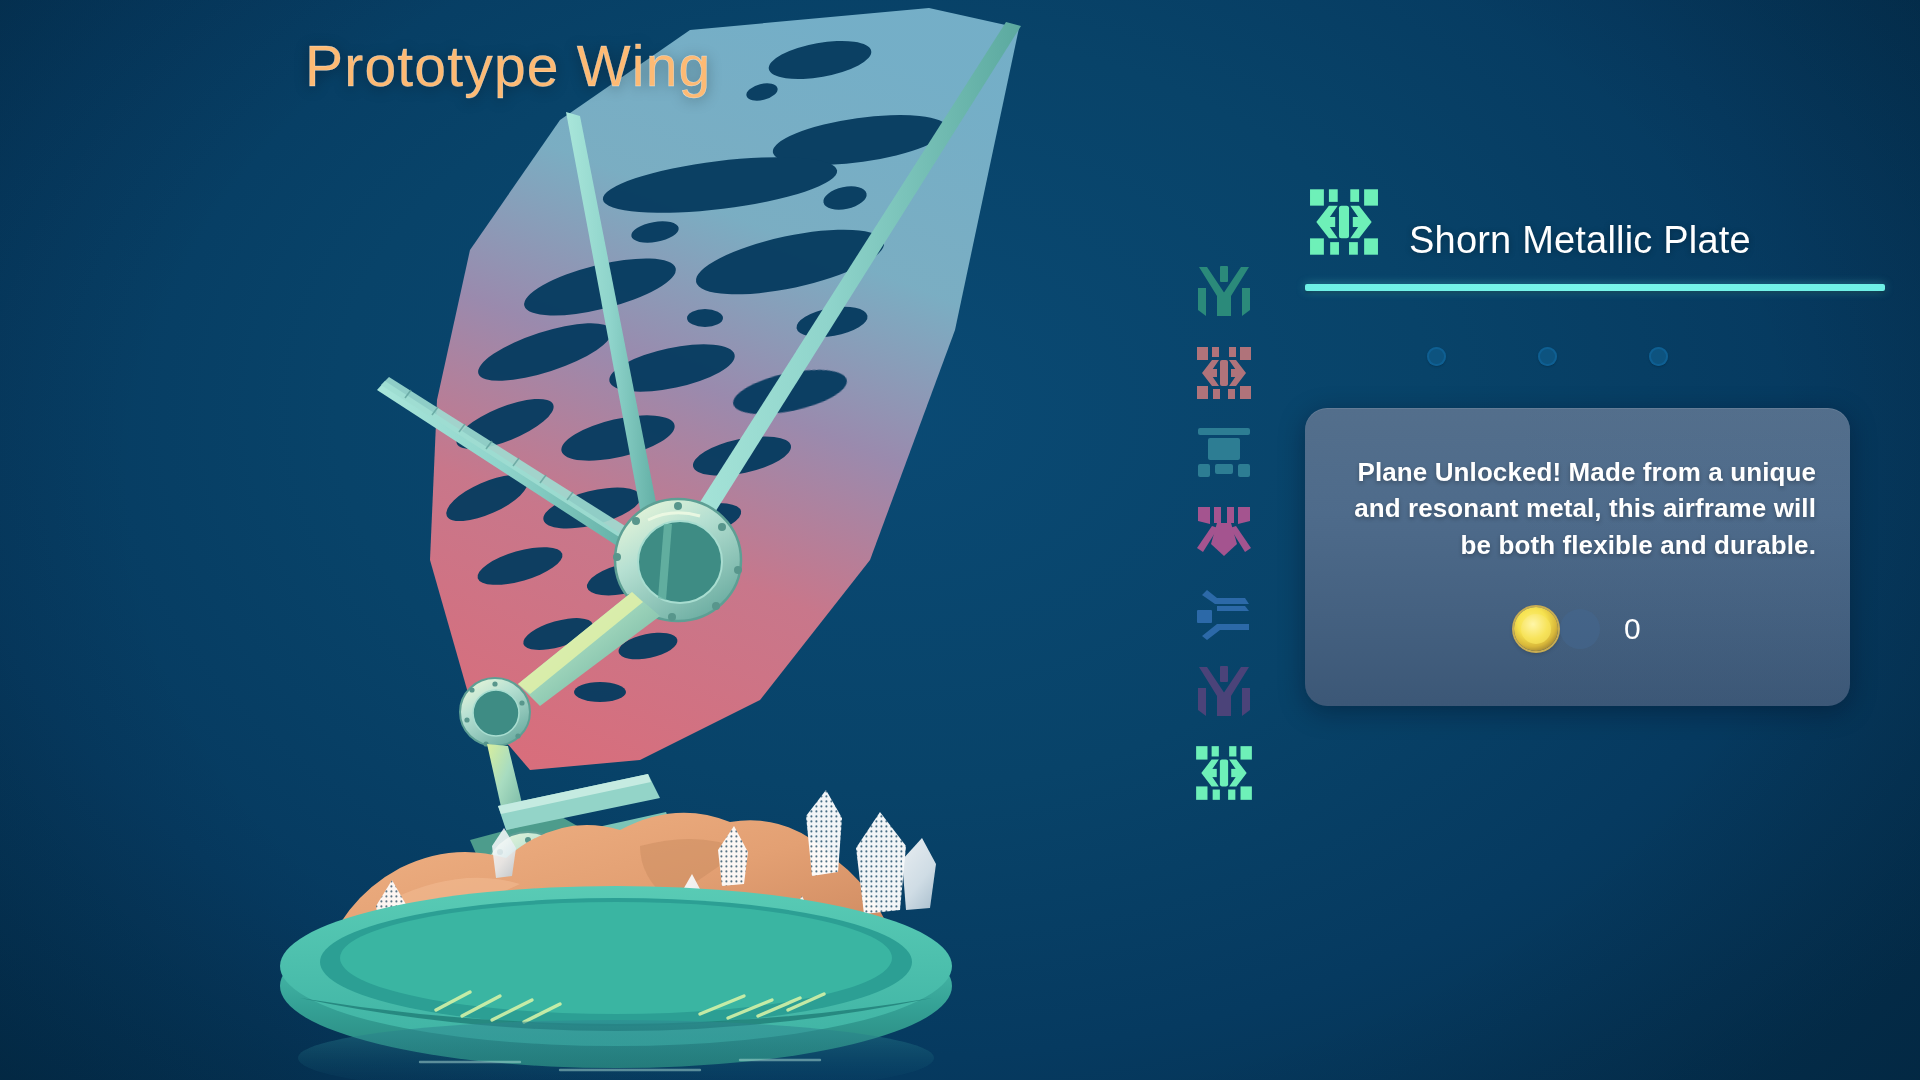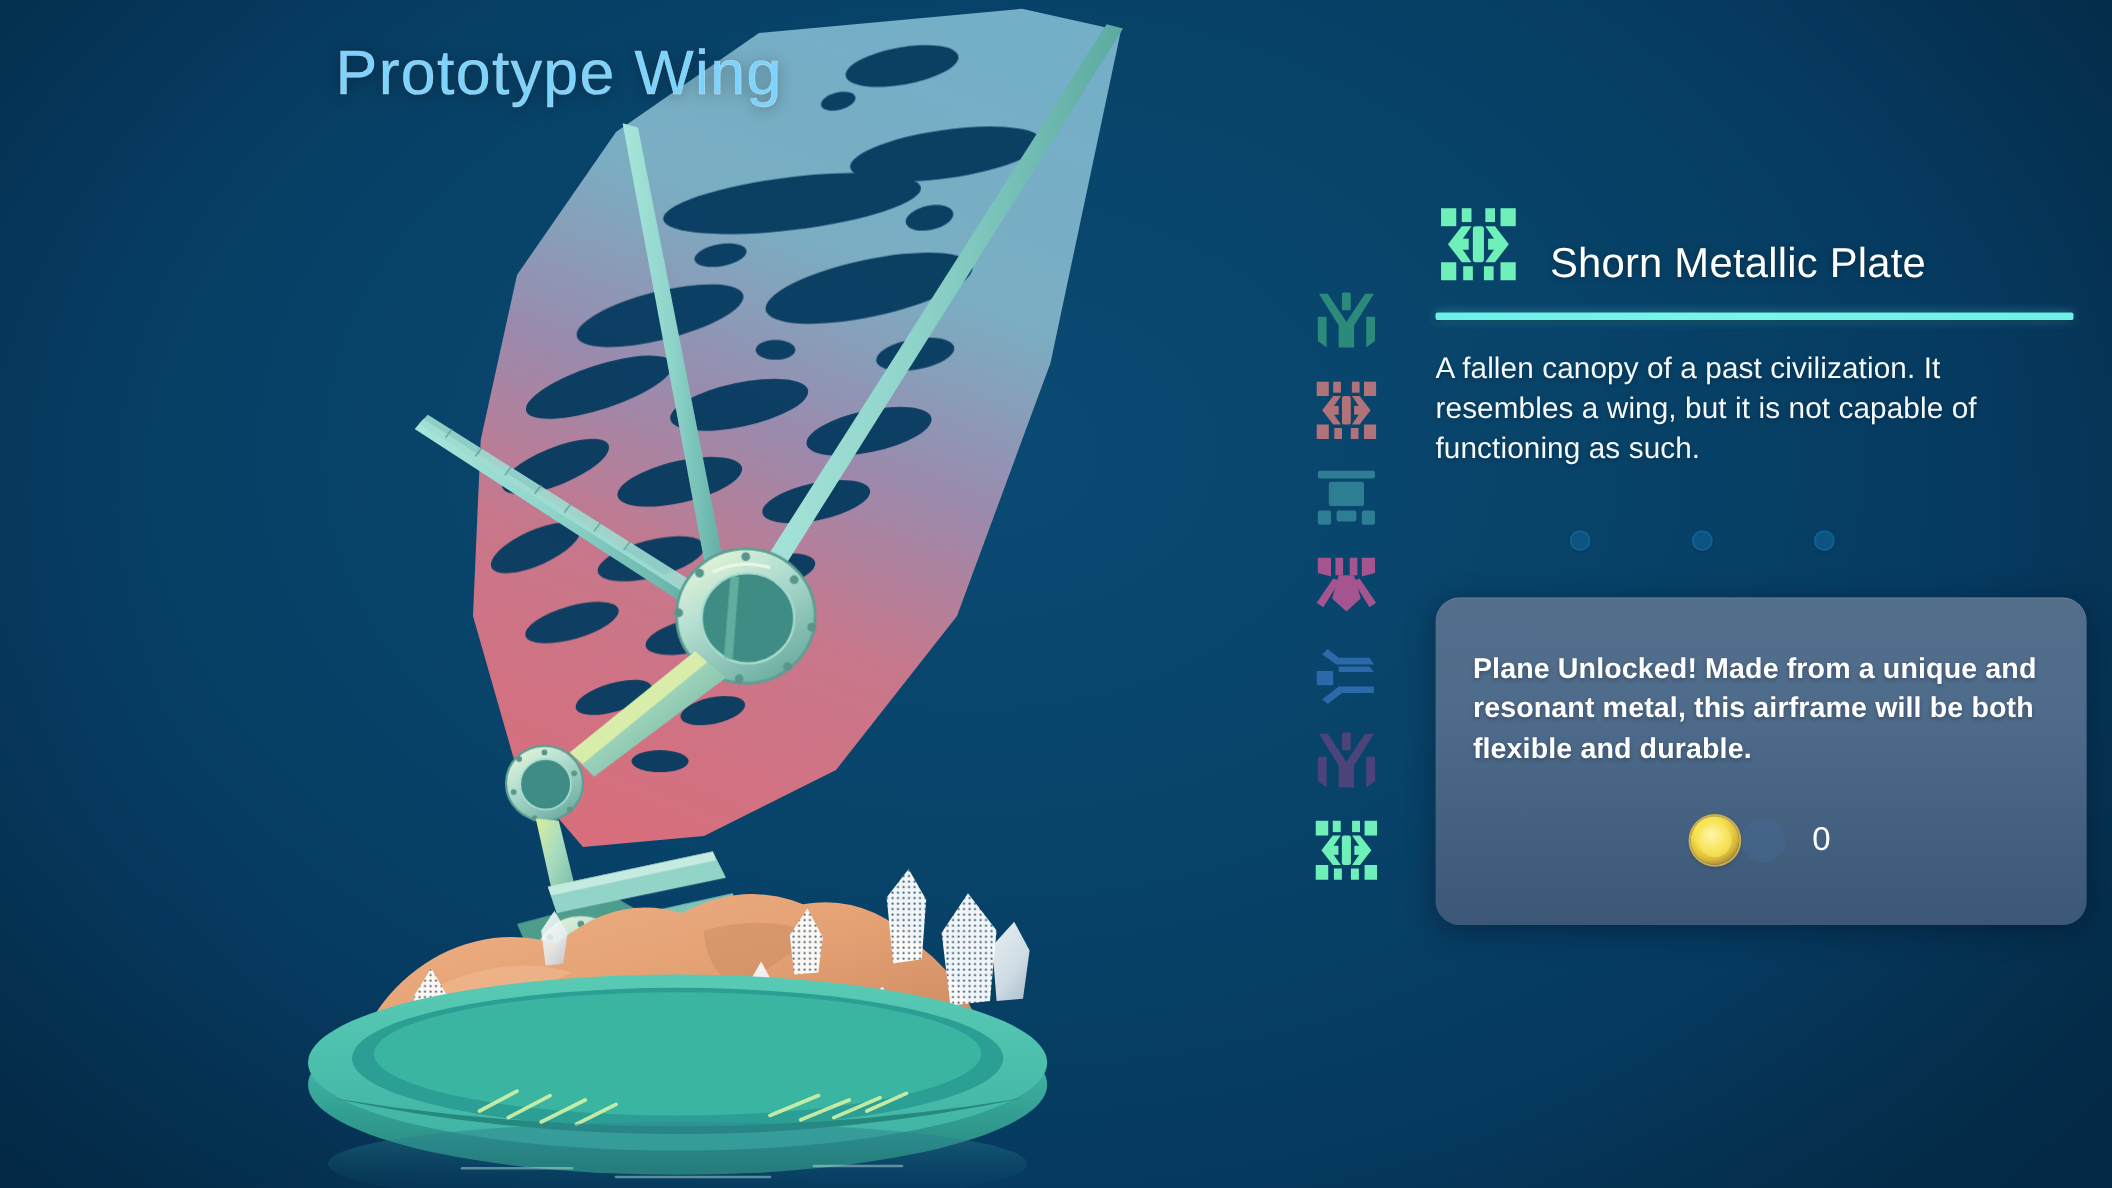--- a/index.html
+++ b/index.html
@@ -19,21 +19,21 @@
   }
   #bg-vig {
     position:absolute; inset:0;
     background:radial-gradient(ellipse 1500px 1100px at 50% 45%, rgba(0,0,0,0) 55%, rgba(0,14,28,.35) 100%);
   }
 
   
   #title {
     position:absolute; left:305px; top:33px;
     font-size:57px; font-weight:300; letter-spacing:1.2px;
-    color:#7dd3fc;
+    color:#fdba74;
     font-family:"Liberation Sans", sans-serif;
     -webkit-text-stroke:0.4px rgba(255,255,255,.55);
     text-shadow:0 2px 14px rgba(0,0,0,.35);
     z-index:40;
     white-space:nowrap;
   }
 
   
   #stage { position:absolute; left:0; top:0; width:1160px; height:1080px; z-index:20; }
   #stage svg { display:block; }
@@ -75,26 +75,26 @@
   #pager { margin-top:56px; display:flex; gap:92px; padding-left:122px; }
   .dot {
     width:19px; height:19px; border-radius:50%;
     background:#0d537f;
     box-shadow:inset 0 0 0 2px #0f5f92, 0 1px 2px rgba(0,0,0,.2);
     cursor:pointer;
   }
 
   
   #unlock-card {
-    margin-top:42px; width:592px; min-height:298px;
+    margin-top:42px; width:545px; min-height:298px;
     background:linear-gradient(180deg,#4b6b8d 0%,#44618180 0%,#476688 35%,#3f5c7d 100%);
     background-color:#486685;
     border-radius:22px;
     padding:46px 34px 30px;
-    text-align:left;
+    text-align:right;
     box-shadow:0 6px 26px rgba(0,10,25,.35), inset 0 1px 0 rgba(255,255,255,.1);
     position:relative;
   }
   #unlock-card::before {
     content:""; position:absolute; inset:0; border-radius:22px;
     background:linear-gradient(180deg, rgba(255,255,255,.07), rgba(0,0,0,.05));
     pointer-events:none;
   }
   #unlock-text {
     font-size:26px; line-height:1.4; font-weight:700;
@@ -493,21 +493,20 @@
           <path d="M20 45 L27 45 L27 55 L20 55 Z"></path>
           <path d="M42 45 L35 45 L35 55 L42 55 Z"></path>
         </g>
       </svg>
     </div>
     <div id="head-title">Shorn Metallic Plate</div>
   </div>
 
   <div id="divider"></div>
 
-  <div id="desc">A fallen canopy of a past civilization. It resembles a wing, but it is not capable of functioning as such.</div>
 
   <div id="pager">
     <div class="dot"></div>
     <div class="dot"></div>
     <div class="dot"></div>
   </div>
 
   <div id="unlock-card">
     <div id="unlock-text">Plane Unlocked! Made from a unique and resonant metal, this airframe will be both flexible and durable.</div>
     <div id="cost-row">

